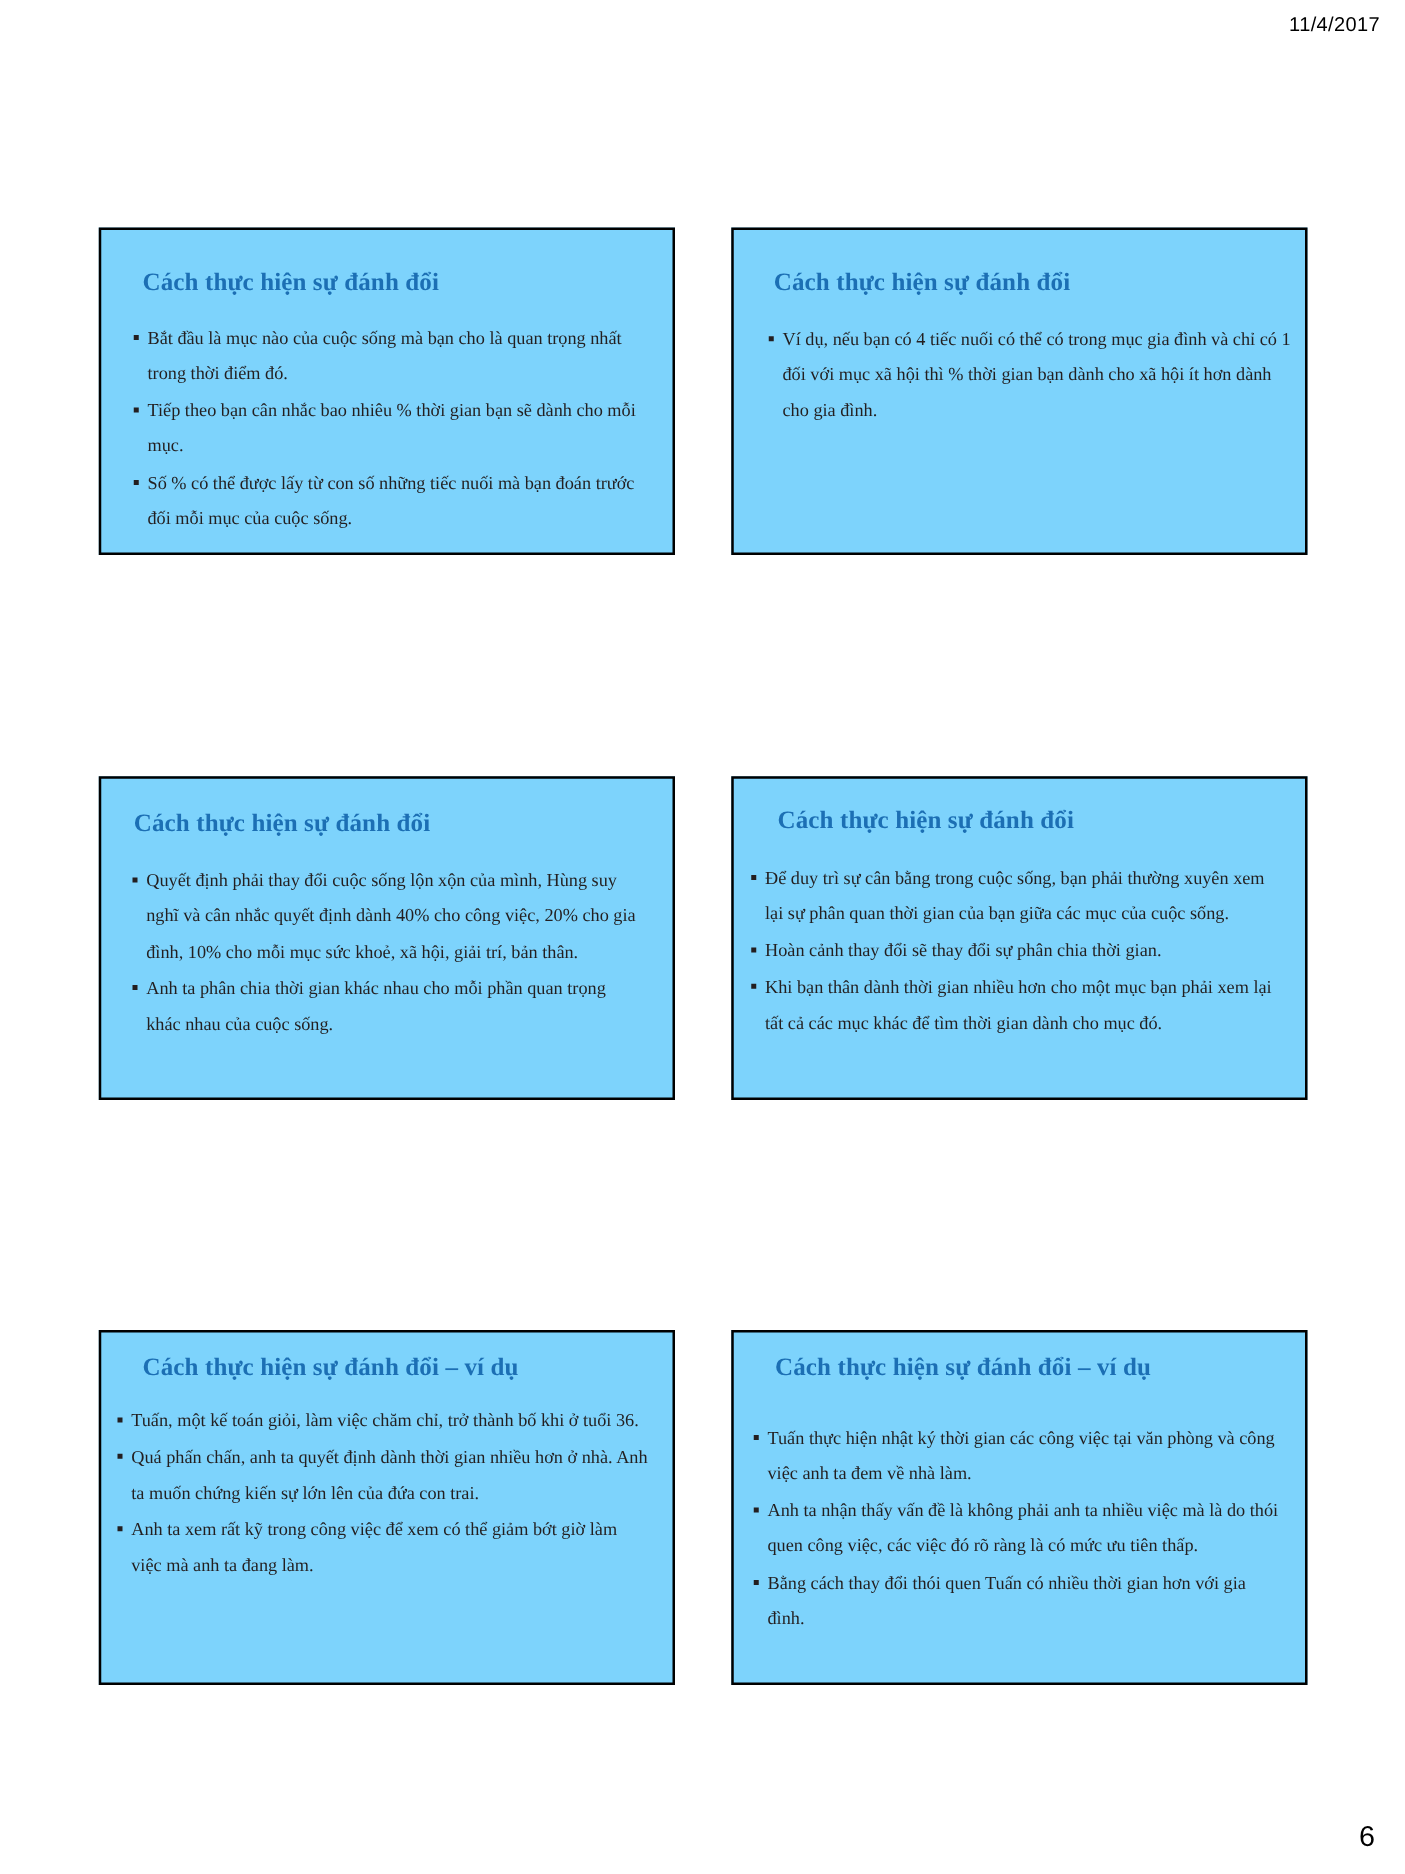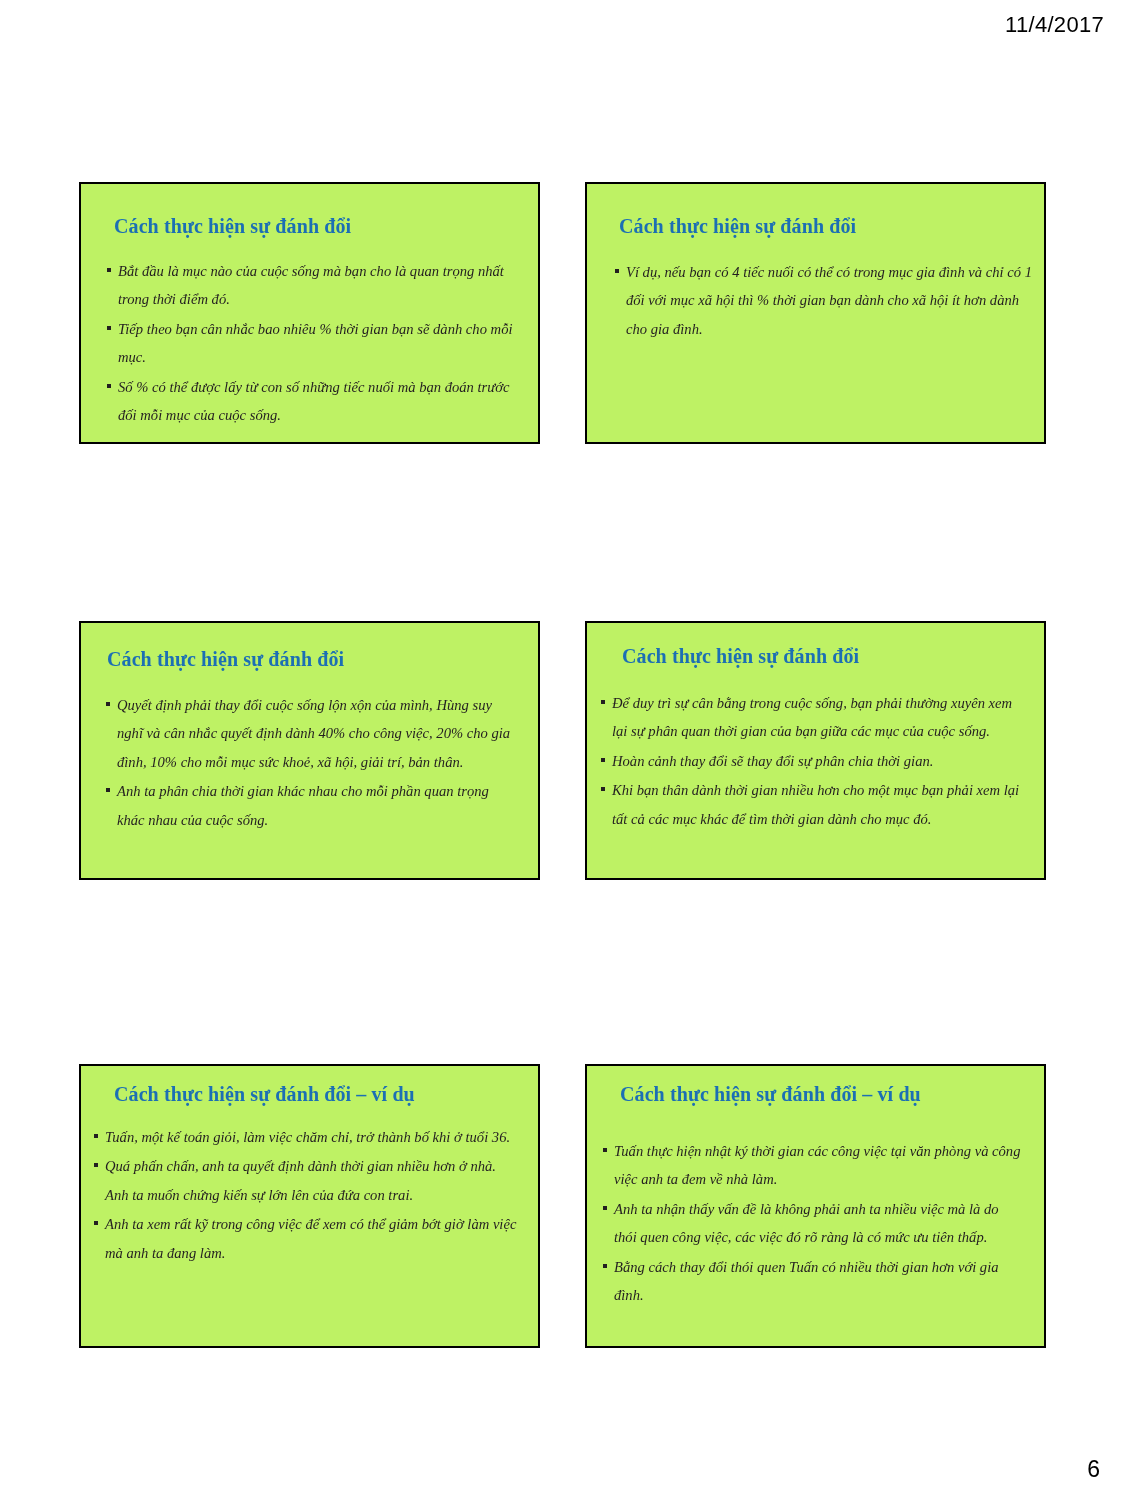--- a/index.html
+++ b/index.html
@@ -17,21 +17,21 @@
   .page {
     position: absolute;
     inset: 0;
     background: #ffffff;
   }
   .doc-date {
     position: absolute;
     top: 12px;
     right: 20px;
     font-family: "Liberation Sans", sans-serif;
-    font-size: 22px;
+    font-size: 16px;
     color: #000000;
     letter-spacing: 0.3px;
   }
   .page-number {
     position: absolute;
     bottom: 16px;
     right: 24px;
     font-family: "Liberation Sans", sans-serif;
     font-size: 23px;
     color: #000000;
@@ -43,21 +43,21 @@
     left: 79px;
     top: 182px;
     width: 967px;
     height: 1135px;
   }
   .slide {
     position: absolute;
     width: 461px;
     box-sizing: border-box;
     border: 2.5px solid #000000;
-    background: #bef264;
+    background: #7dd3fc;
     overflow: hidden;
   }
   
   .slide.r1 { top: 0px; height: 262px; }
   .slide.r2 { top: 439px; height: 259px; }
   .slide.r3 { top: 882px; height: 284px; }
   .slide.c1 { left: 0px; }
   .slide.c2 { left: 506px; }
 
   .slide-title {
@@ -65,21 +65,20 @@
     font-family: "Liberation Serif", serif;
     font-weight: bold;
     font-size: 20px;
     letter-spacing: 0.1px;
     white-space: nowrap;
   }
   .slide-body {
     margin: 0;
     padding: 0;
     list-style: none;
-    font-style: italic;
   }
   .slide-body li {
     position: relative;
     font-family: "Liberation Serif", serif;
     font-size: 14.6px;
     color: #231f20;
     line-height: 1.95;
     padding-left: 11px;
     margin-bottom: 1px;
   }

